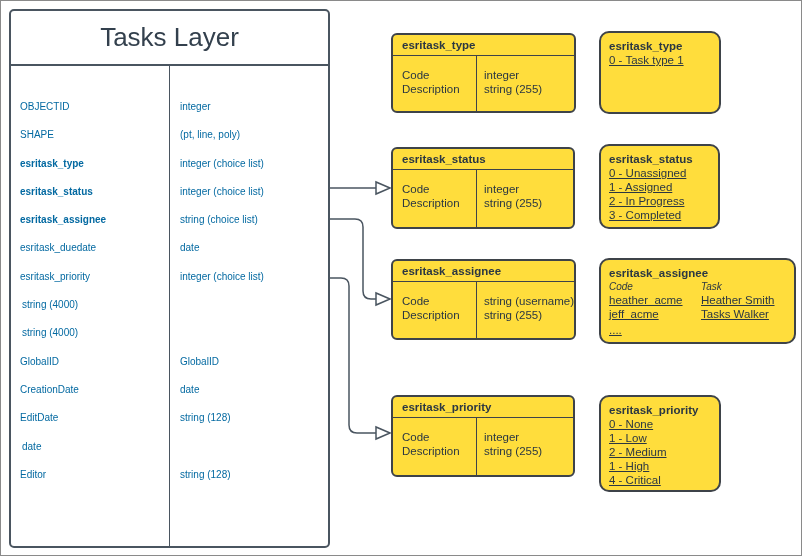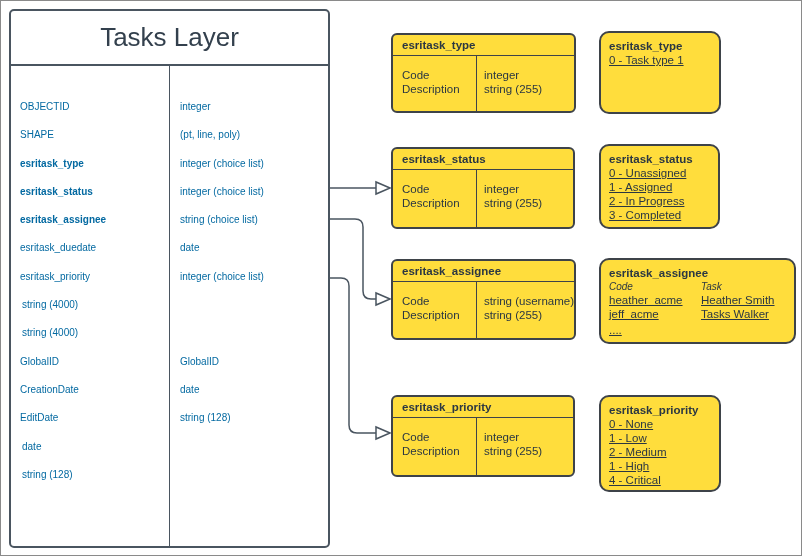--- a/index.html
+++ b/index.html
@@ -126,20 +126,21 @@
             <span class="ftype">date</span>
           </div>
         <div class="frow">
             <span class="fname">EditDate</span>
             <span class="ftype">string (128)</span>
           </div>
         <div class="frow">
             <span class="ftype">date</span>
           </div>
         <div class="frow">
+            <span class="fname">Editor</span>
             <span class="ftype">string (128)</span>
           </div>
       </div>
     </div>
   </div>
 
   <div class="entity" id="ent-type">
     <div class="entity-header">esritask_type</div>
     <div class="entity-body">
       <div class="ecol-l">

